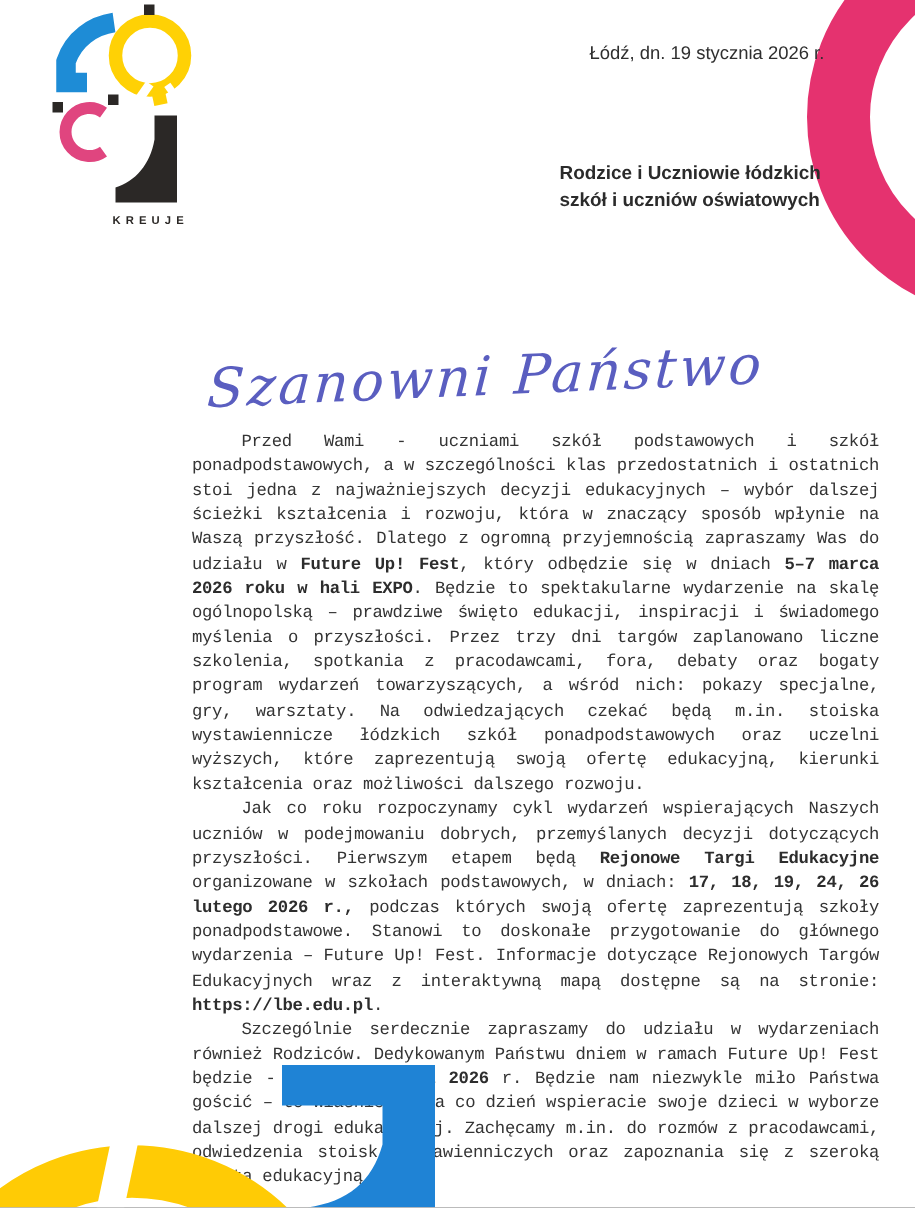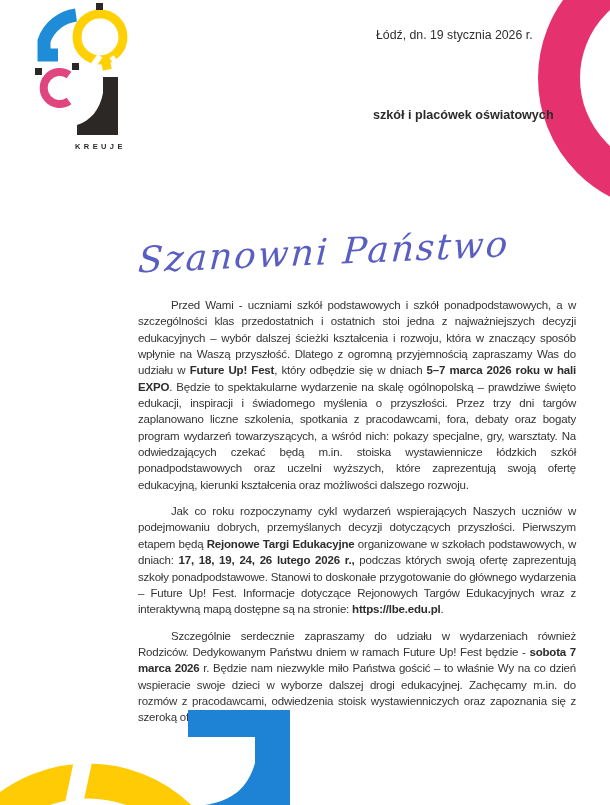--- a/index.html
+++ b/index.html
@@ -3,39 +3,39 @@
 <meta charset="utf-8">
 <style>
   html,body{margin:0;padding:0;background:#888;}
   .page{
     position:relative;width:610px;height:805px;background:#ffffff;
     overflow:hidden;font-family:"Liberation Sans",sans-serif;color:#333;
     margin:0 auto;
   }
   
   .logo-svg{position:absolute;left:30px;top:2px;width:105px;height:152px;}
-  .date-line{position:absolute;left:376px;top:28px;font-size:12.3px;color:#2f2f2f;white-space:nowrap;}
+  .date-line{position:absolute;left:393px;top:28px;font-size:12.3px;color:#2f2f2f;white-space:nowrap;}
   .pink-ring{position:absolute;right:0;top:0;width:80px;height:260px;}
   .recipient{position:absolute;left:373px;top:107px;font-size:12.6px;font-weight:bold;line-height:17.5px;color:#2b2b2b;}
   
   .sender{position:absolute;left:36px;top:188px;width:110px;}
   .sender-title{font-size:9px;font-weight:bold;color:#3a3a3a;letter-spacing:.2px;margin:0 0 12px 0;}
   .sender-line{display:block;font-size:8.3px;line-height:11.4px;color:#4c4c4c;}
   
   .greeting{
     position:absolute;left:138px;top:232px;width:340px;
     font-family:"DejaVu Serif",serif;font-style:italic;
     font-size:36px;color:#5a5ec0;letter-spacing:2px;
     transform:rotate(-2.5deg) skewX(-6deg);white-space:nowrap;
   }
   
   .letter-body{position:absolute;left:128px;top:287px;width:458px;}
   .letter-body p{
-    margin:10px;text-indent:33px;text-align:justify;
-    font-size:11.5px;line-height:16.35px;letter-spacing:-0.2px;color:#343434;
+    margin:0;text-indent:33px;text-align:justify;
+    font-size:11.5px;line-height:16.35px;letter-spacing:-0.2px;color:#343434;font-family:Liberation Mono, monospace;
   }
   .letter-body strong{font-weight:bold;color:#2d2d2d;}
   
   .bottom-deco{position:absolute;left:0;top:700px;width:610px;height:105px;}
   .kreuje-text{font-family:"Liberation Sans",sans-serif;font-size:7.5px;font-weight:bold;letter-spacing:3.4px;fill:#2b2826;}
 </style>
 </head>
 <body>
 
 <div class="page">
@@ -60,21 +60,22 @@
     <text x="45" y="147" class="kreuje-text">KREUJE</text>
   </svg>
 
   <svg class="pink-ring" viewBox="0 0 80 260" aria-hidden="true">
     <circle cx="142" cy="78" r="113" fill="none" stroke="#E5326F" stroke-width="42"></circle>
   </svg>
 
   <div class="date-line">Łódź, dn. 19 stycznia 2026 r.</div>
 
   <div class="recipient">
-    <div>szkół i placówek oświatowych</div>
+    <div>Rodzice i Uczniowie łódzkich</div>
+    <div>szkół i uczniów oświatowych</div>
   </div>
 
 
   <div class="greeting">Szanowni Państwo</div>
 
   <div class="letter-body">
     <p><span>Przed Wami - uczniami szkół podstawowych i szkół ponadpodstawowych, a w szczególności klas przedostatnich i ostatnich stoi jedna z najważniejszych decyzji edukacyjnych – wybór dalszej ścieżki kształcenia i rozwoju, która w znaczący sposób wpłynie na Waszą przyszłość. Dlatego z ogromną przyjemnością zapraszamy Was do udziału w </span><strong>Future Up! Fest</strong><span>, który odbędzie się w dniach </span><strong>5–7 marca 2026 roku w hali EXPO</strong><span>. Będzie to spektakularne wydarzenie na skalę ogólnopolską – prawdziwe święto edukacji, inspiracji i świadomego myślenia o przyszłości. Przez trzy dni targów zaplanowano liczne szkolenia, spotkania z pracodawcami, fora, debaty oraz bogaty program wydarzeń towarzyszących, a wśród nich: pokazy specjalne, gry, warsztaty. Na odwiedzających czekać będą m.in. stoiska wystawiennicze łódzkich szkół ponadpodstawowych oraz uczelni wyższych, które zaprezentują swoją ofertę edukacyjną, kierunki kształcenia oraz możliwości dalszego rozwoju.</span></p>
     <p><span>Jak co roku rozpoczynamy cykl wydarzeń wspierających Naszych uczniów w podejmowaniu dobrych, przemyślanych decyzji dotyczących przyszłości. Pierwszym etapem będą </span><strong>Rejonowe Targi Edukacyjne</strong><span> organizowane w szkołach podstawowych, w dniach: </span><strong>17, 18, 19, 24, 26 lutego 2026 r.,</strong><span> podczas których swoją ofertę zaprezentują szkoły ponadpodstawowe. Stanowi to doskonałe przygotowanie do głównego wydarzenia – Future Up! Fest. Informacje dotyczące Rejonowych Targów Edukacyjnych wraz z interaktywną mapą dostępne są na stronie: </span><strong>https://lbe.edu.pl</strong><span>.</span></p>
     <p><span>Szczególnie serdecznie zapraszamy do udziału w wydarzeniach również Rodziców. Dedykowanym Państwu dniem w ramach Future Up! Fest będzie - </span><strong>sobota 7 marca 2026</strong><span> r. Będzie nam niezwykle miło Państwa gościć – to właśnie Wy na co dzień wspieracie swoje dzieci w wyborze dalszej drogi edukacyjnej. Zachęcamy m.in. do rozmów z pracodawcami, odwiedzenia stoisk wystawienniczych oraz zapoznania się z szeroką ofertą edukacyjną.</span></p>
   </div>

